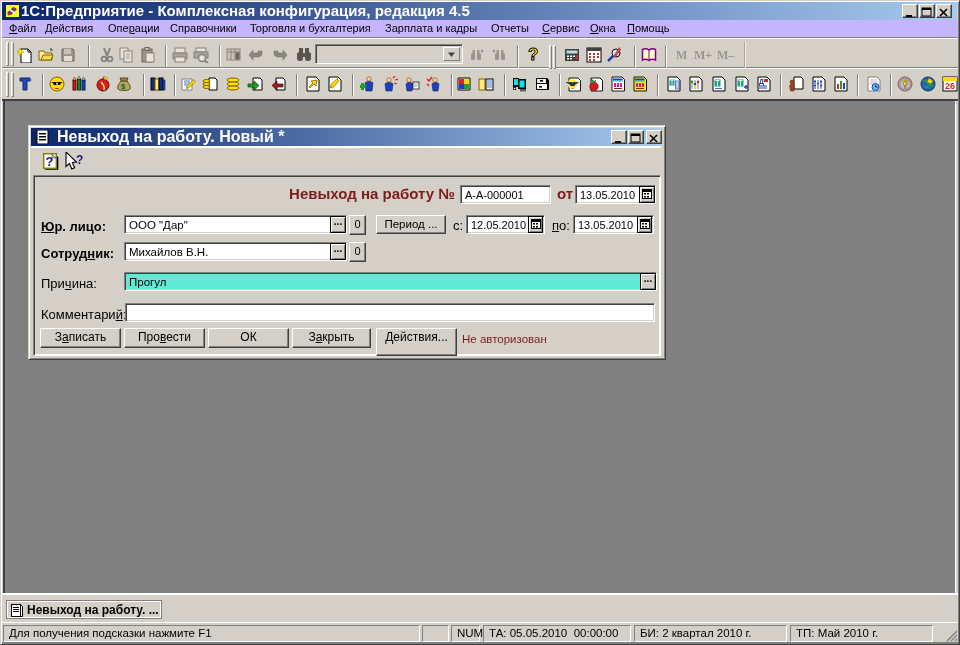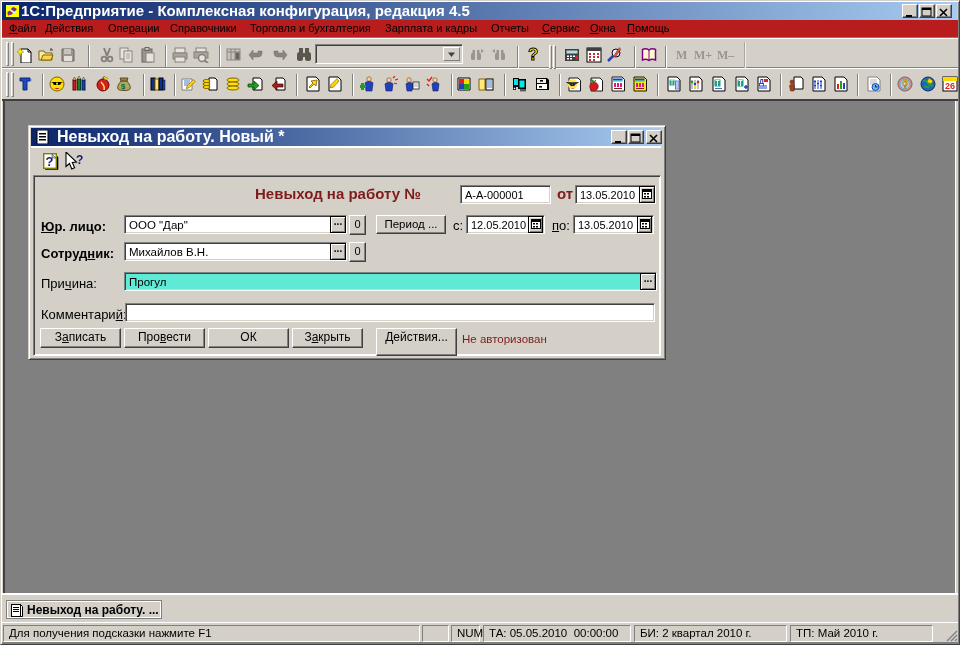--- a/index.html
+++ b/index.html
@@ -1,21 +1,21 @@
 <!DOCTYPE html>
 <html><head><meta charset="utf-8"><style>
 *{margin:0;padding:0;box-sizing:border-box}
 html,body{width:960px;height:645px}
 body{position:relative;font-family:"Liberation Sans",sans-serif;background:#d4d0c8;overflow:hidden;font-size:11.5px;color:#000;-webkit-font-smoothing:antialiased}
 .a{position:absolute}
 #frame{left:0;top:0;width:960px;height:645px;border:1px solid;border-color:#d4d0c8 #404040 #404040 #d4d0c8;box-shadow:inset 1px 1px 0 #fff,inset -1px -1px 0 #808080}
 #title{left:2px;top:2px;width:955px;height:18px;background:linear-gradient(to right,#0a246a,#a6caf0);color:#fff;font-weight:bold;font-size:15px;line-height:18px}
 #title .txt{position:absolute;left:19px;top:0px;white-space:nowrap}
 .wbtn{position:absolute;top:2px;width:16px;height:14px;background:#d4d0c8;border:1px solid;border-color:#fff #404040 #404040 #fff;box-shadow:inset -1px -1px 0 #808080}
-#menubar{left:2px;top:20px;width:956px;height:18px;background:#b91c1c}
+#menubar{left:2px;top:20px;width:956px;height:18px;background:#c4b5fd}
 .mi{position:absolute;top:2px;font-size:11px;white-space:nowrap}
 .tb{left:2px;top:42px;width:956px;height:26px;background:#d4d0c8;border-bottom:1px solid #808080;box-shadow:0 1px 0 #fff}
 #tb2{top:70px;height:31px;border-bottom:2px solid #404040;box-shadow:none}
 .grip{position:absolute;width:3px;height:24px;background:#d4d0c8;border:1px solid;border-color:#fff #808080 #808080 #fff}
 .sep{position:absolute;width:2px;height:22px;border-left:1px solid #808080;border-right:1px solid #fff}
 .ic{position:absolute;width:16px;height:16px}
 #mdi{left:3px;top:101px;width:953px;height:492px;background:#808080;border-left:2px solid #404040;border-right:1px solid #fff}
 #tabbar{left:2px;top:593px;width:956px;height:29px;background:#d4d0c8}
 #tabbar::before{content:"";position:absolute;left:0;top:0;width:100%;height:2px;background:#fff}
 #tab{position:absolute;left:4px;top:7px;width:156px;height:19px;background:#d4d0c8;border:1px solid #808080;box-shadow:inset 1px 1px 0 #fff,inset -1px -1px 0 #fff;font-weight:bold;font-size:12px;line-height:19px}
@@ -480,21 +480,21 @@
       <text x="2.5" y="13" font-size="13" font-weight="bold" fill="#191970">?</text>
     </svg>
   <svg class="a" style="left:37px;top:27px" width="22" height="19" viewBox="0 0 22 19">
       <text x="11" y="12" font-size="12" font-weight="bold" fill="#191970">?</text>
       <path d="M1 0 L1 14.5 L4.5 11.5 L6.8 17 L9.6 15.7 L7.3 10.4 L11.5 10 Z" fill="#fff" stroke="#000" stroke-width="1.1"></path>
     </svg>
   <div class="a" style="left:3px;top:21px;width:630px;height:2px;background:#fff"></div>
 
   <div id="dpanel"></div>
 
-  <div class="lbl red" style="left:227px;top:60px;width:200px;text-align:left;font-size:15px">Невыход на работу №</div>
+  <div class="lbl red" style="left:227px;top:60px;width:200px;text-align:right;font-size:15px">Невыход на работу №</div>
   <div class="fld" style="left:432px;top:60px;width:91px;height:19px;font-size:11px">А-А-000001</div>
   <div class="lbl red" style="left:529px;top:60px;font-size:15px">от</div>
   <div class="fld" style="left:547px;top:60px;width:81px;height:19px;font-size:11px">13.05.2010</div>
   <div class="dots" style="left:611px;top:61px;width:16px;height:17px"><svg width="10" height="10" viewBox="0 0 10 10" style="margin-top:2px">
         <rect x="0.5" y="0.5" width="9" height="9" fill="#fff" stroke="#000"></rect>
         <rect x="0" y="0" width="10" height="3" fill="#000"></rect>
         <rect x="2" y="4" width="2" height="1.5" fill="#000"></rect>
         <rect x="5" y="4" width="2" height="1.5" fill="#000"></rect>
         <rect x="2" y="7" width="2" height="1.5" fill="#000"></rect>
         <rect x="5" y="7" width="2" height="1.5" fill="#000"></rect>
@@ -534,21 +534,21 @@
   <div class="lbl" style="left:13px;top:151px">При<u>ч</u>ина:</div>
   <div class="fld" style="left:96px;top:147px;width:533px;height:19px;background:#5eead4">Прогул</div>
   <div class="dots" style="left:612px;top:148px;width:16px;height:17px;line-height:10px">...</div>
 
   <div class="lbl" style="left:13px;top:182px">Комментари<u>й</u>:</div>
   <div class="fld" style="left:97px;top:178px;width:530px;height:19px"></div>
 
   <div class="btn" style="left:12px;top:203px;width:81px;height:20px;line-height:17px;font-size:12px">З<u>а</u>писать</div>
   <div class="btn" style="left:96px;top:203px;width:81px;height:20px;line-height:17px;font-size:12px">Про<u>в</u>ести</div>
   <div class="btn" style="left:180px;top:203px;width:81px;height:20px;line-height:17px;font-size:12px">ОК</div>
-  <div class="btn" style="left:264px;top:203px;width:71px;height:20px;line-height:17px;font-size:12px">З<u>а</u>крыть</div>
+  <div class="btn" style="left:264px;top:203px;width:79px;height:20px;line-height:17px;font-size:12px">З<u>а</u>крыть</div>
   <div class="btn" style="left:348px;top:203px;width:81px;height:28px;line-height:17px;font-size:12px"><u>Д</u>ействия...</div>
   <div class="lbl red" style="left:434px;top:208px;font-size:11.5px;font-weight:normal">Не авторизован</div>
 </div>
 
 <div id="tabbar" class="a">
   <div id="tab">
     <svg class="a" style="left:4px;top:3px" width="12" height="13" viewBox="0 0 12 13">
         <rect x="0.5" y="0.5" width="9" height="12" fill="#fff" stroke="#000"></rect>
         <path d="M9.5 0.5 l2 2 v10 h-2z" fill="#fff" stroke="#000"></path>
         <rect x="2" y="3" width="6" height="1" fill="#000"></rect>

